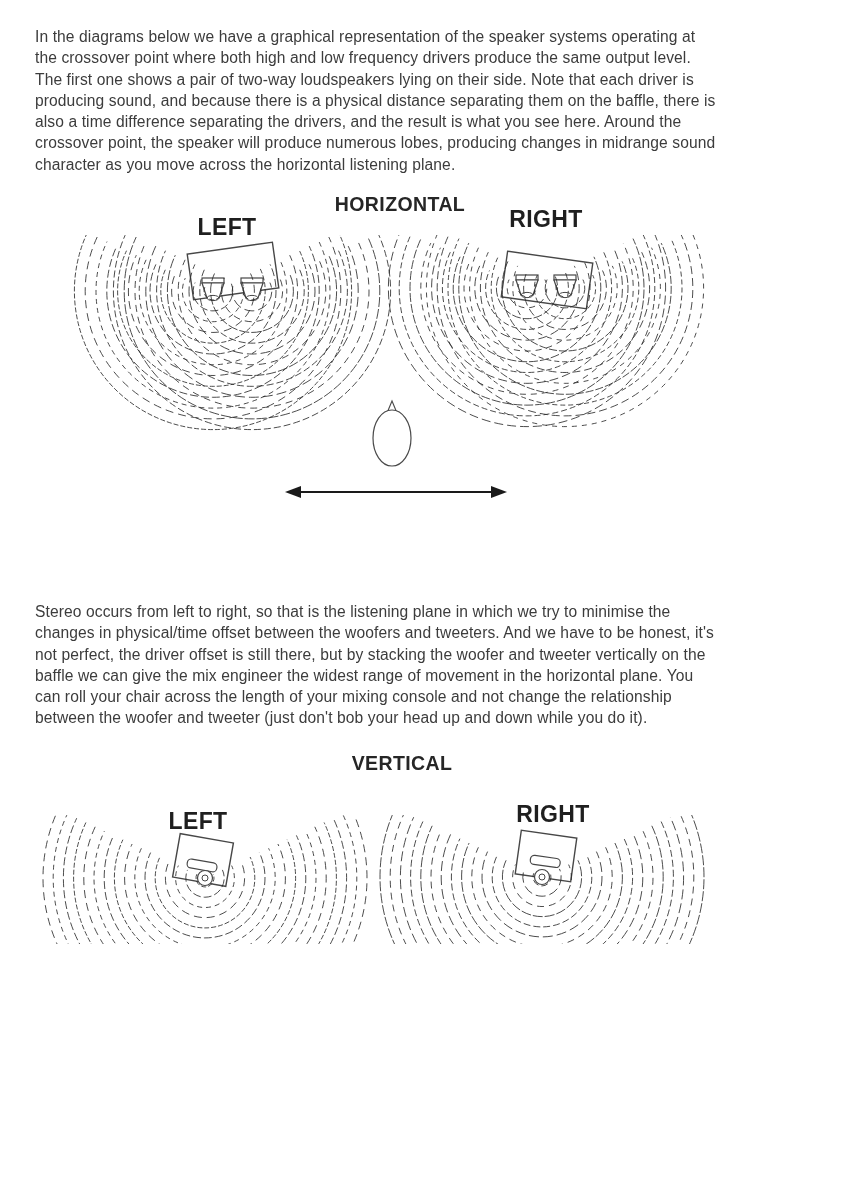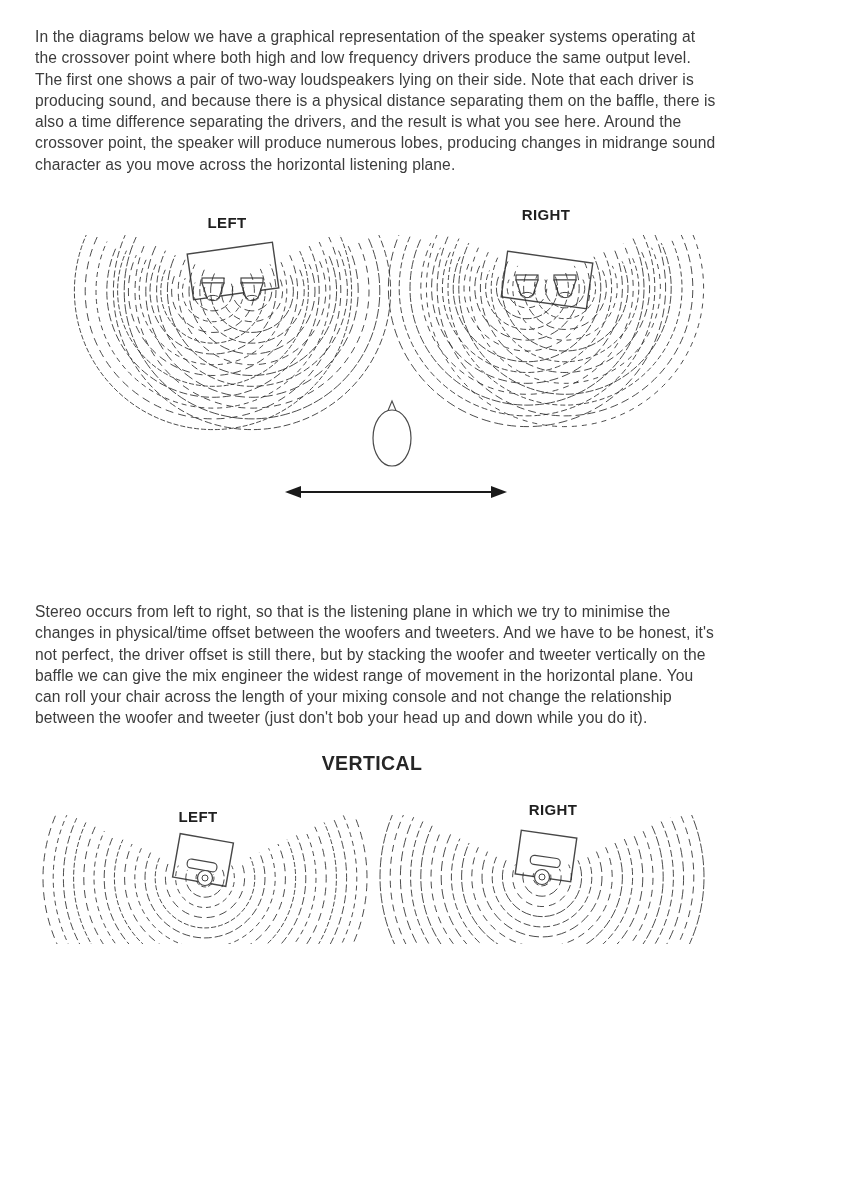--- a/index.html
+++ b/index.html
@@ -34,40 +34,41 @@
     text-align:center;
     font-size:19.5px;
     font-weight:bold;
     color:#262626;
     letter-spacing:0.4px;
   }
   .spk-label{
     position:absolute;
     width:110px;
     text-align:center;
-    font-size:15px;
+    font-size:23px;
     font-weight:bold;
     color:#1f1f1f;
     letter-spacing:0.4px;
   }
   svg.fig{position:absolute;left:0;}
 </style>
 </head>
 <body>
 
 <div id="page">
 
   <div class="body-text" style="left:35px;top:26px;width:800px;">In the diagrams below we have a graphical representation of the speaker systems operating at
 the crossover point where both high and low frequency drivers produce the same output level.
 The first one shows a pair of two-way loudspeakers lying on their side. Note that each driver is
 producing sound, and because there is a physical distance separating them on the baffle, there is
 also a time difference separating the drivers, and the result is what you see here. Around the
 crossover point, the speaker will produce numerous lobes, producing changes in midrange sound
 character as you move across the horizontal listening plane.</div>
 
+  <div class="fig-title" style="left:300px;top:193px;">HORIZONTAL</div>
 
   <div class="spk-label" style="left:172px;top:214px;">LEFT</div>
 
   <div class="spk-label" style="left:491px;top:206px;">RIGHT</div>
 
   <svg id="fig1" class="fig" viewBox="0 235 865 268" width="865" height="268" style="top: 235px;">
       <g transform="rotate(-8 233 271)">
         <rect x="190" y="248" width="86" height="46" fill="#ffffff" stroke="#474747" stroke-width="1.4"></rect>
       </g>
       <g>
@@ -159,21 +160,21 @@
     </svg>
 
 
   <div class="body-text" style="left:35px;top:601px;width:810px;">Stereo occurs from left to right, so that is the listening plane in which we try to minimise the
 changes in physical/time offset between the woofers and tweeters. And we have to be honest, it's
 not perfect, the driver offset is still there, but by stacking the woofer and tweeter vertically on the
 baffle we can give the mix engineer the widest range of movement in the horizontal plane. You
 can roll your chair across the length of your mixing console and not change the relationship
 between the woofer and tweeter (just don't bob your head up and down while you do it).</div>
 
-  <div class="fig-title" style="left:272px;top:752px;text-align:center;">VERTICAL</div>
+  <div class="fig-title" style="left:302px;top:752px;text-align:center;">VERTICAL</div>
 
   <div class="spk-label" style="left:143px;top:808px;">LEFT</div>
 
   <div class="spk-label" style="left:498px;top:801px;">RIGHT</div>
 
   <svg id="fig2" class="fig" viewBox="0 815 865 322" width="865" height="322" style="top: 815px;">
       <g transform="rotate(10 203 860)">
         <rect x="176" y="838" width="54" height="44" fill="#ffffff" stroke="#474747" stroke-width="1.4"></rect>
         <rect x="188" y="861" width="30" height="9" rx="4" fill="#ffffff" stroke="#474747" stroke-width="1.2"></rect>
       </g>

